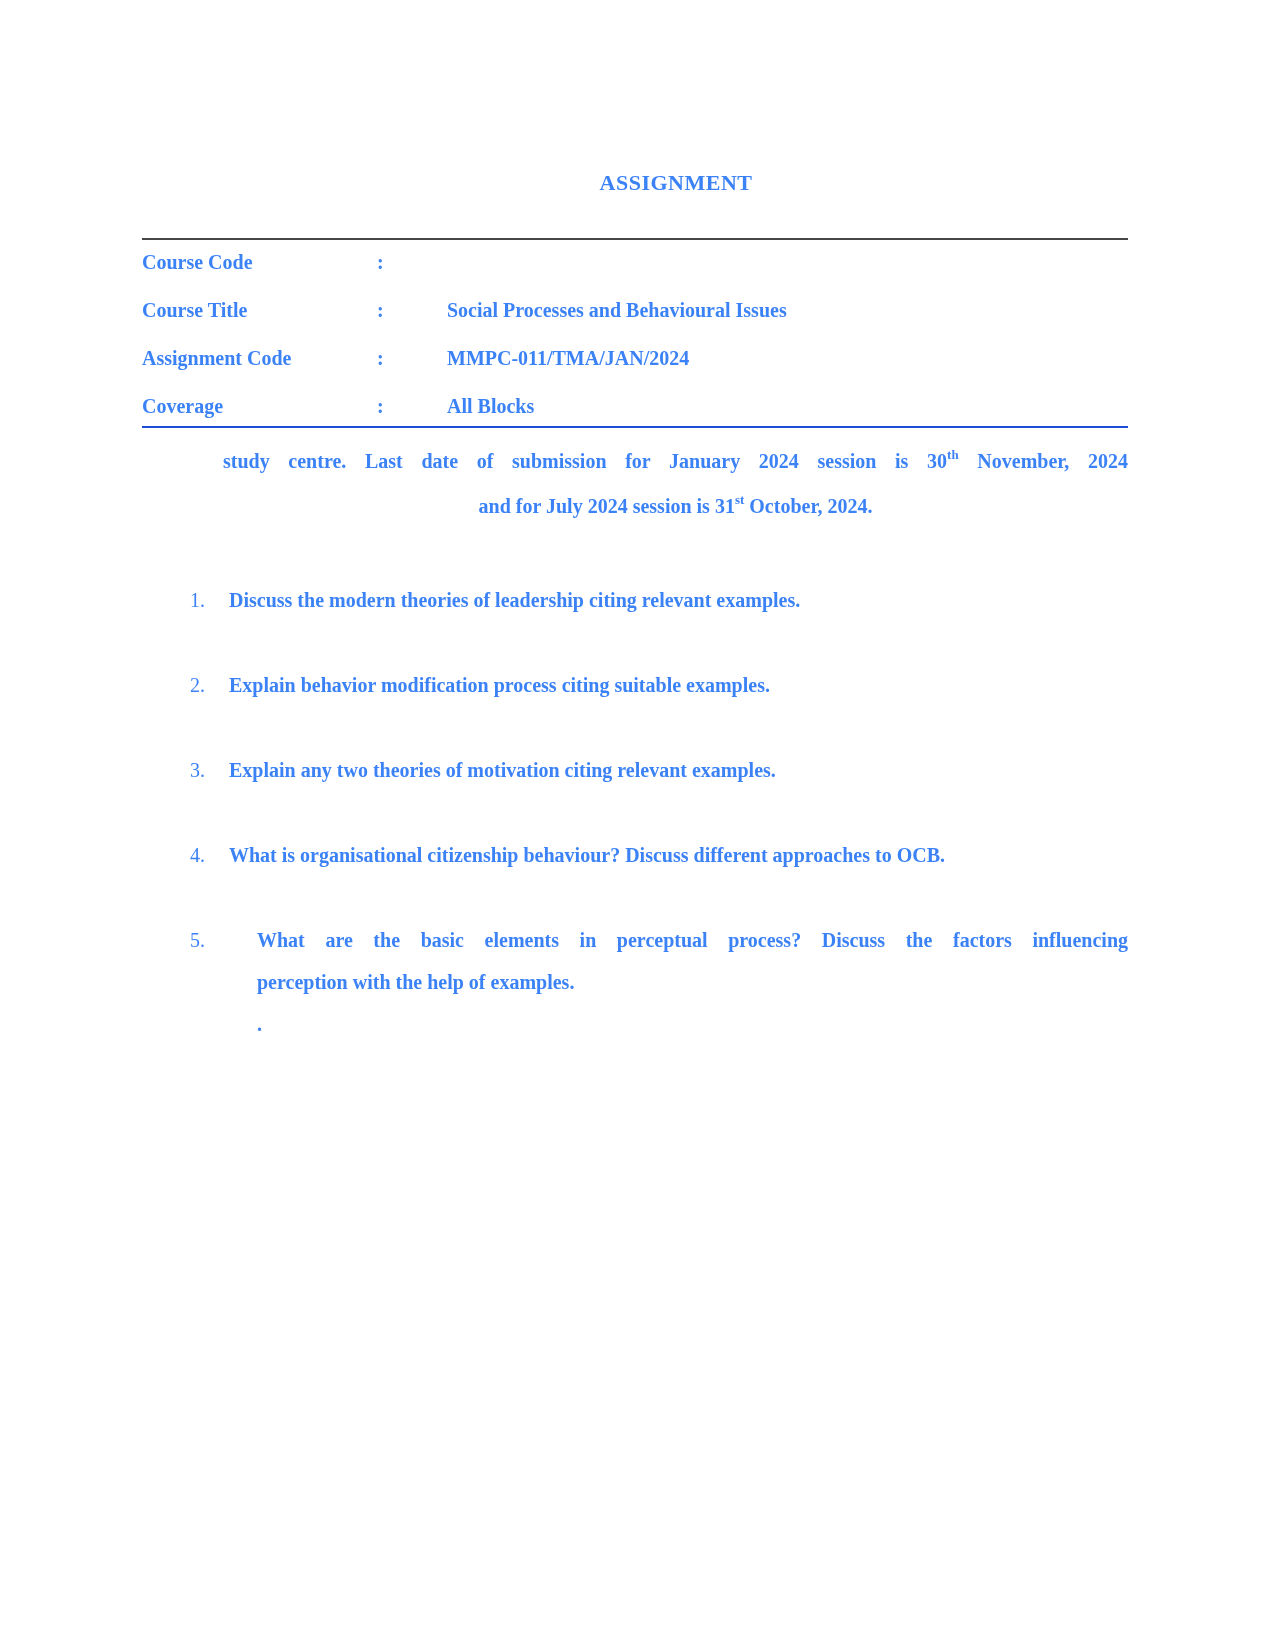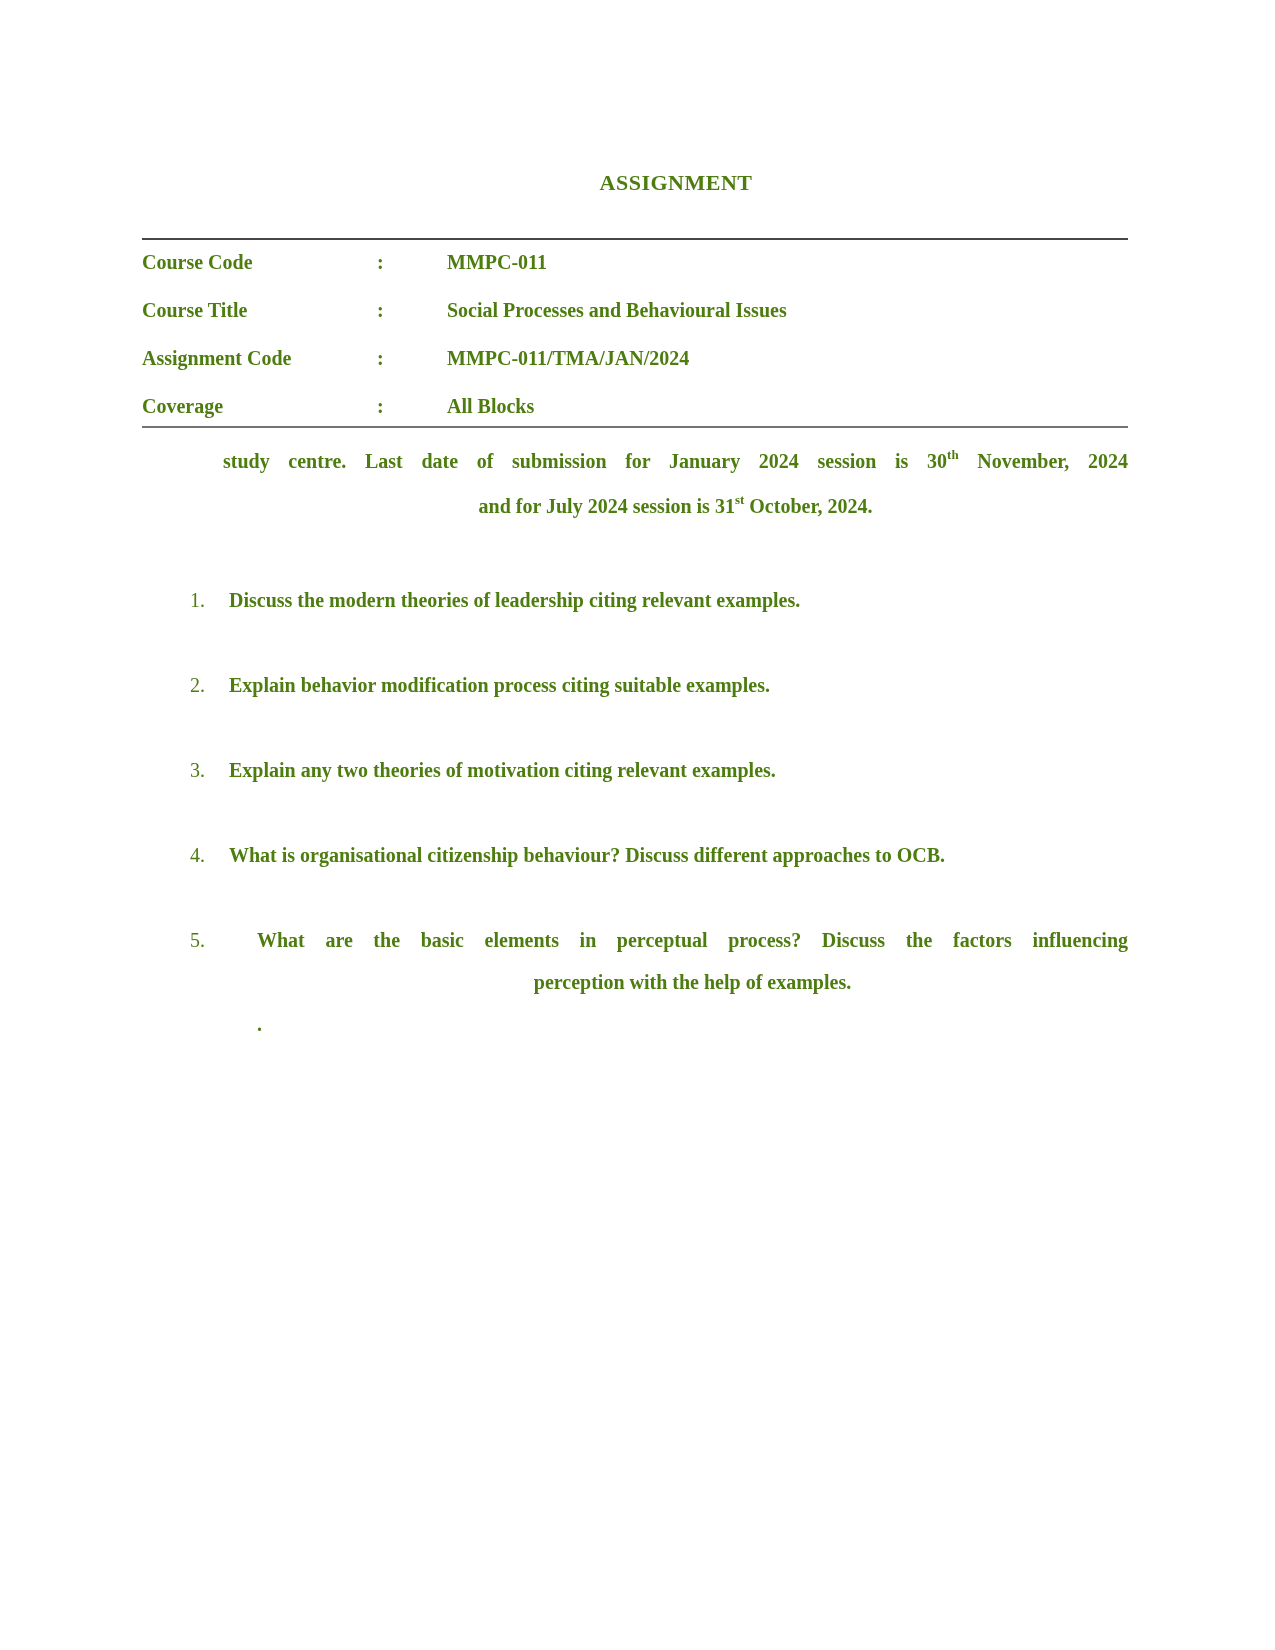--- a/index.html
+++ b/index.html
@@ -6,41 +6,41 @@
     margin: 0;
     padding: 0;
     background: #ffffff;
   }
   .page {
     position: relative;
     width: 1275px;
     height: 1650px;
     background: #ffffff;
     font-family: "Liberation Serif", "DejaVu Serif", serif;
-    color: #4d7c0f;
+    color: #3b82f6;
     overflow: hidden;
   }
   .doc {
     position: absolute;
     left: 142px;
     top: 170px;
     width: 986px;
   }
   .title {
     font-size: 22px;
     font-weight: bold;
     line-height: 26px;
     text-align: center;
     padding-left: 82px; 
     letter-spacing: 0.5px;
   }
   .meta {
     margin-top: 42px;
     border-top: 2px solid #474747;
-    border-bottom: 2px solid #737373;
+    border-bottom: 2px solid #1d4ed8;
     padding: 12px 0 10px 0;
   }
   .meta-row {
     display: grid;
     grid-template-columns: 235px 70px 1fr;
     font-size: 20px;
     font-weight: bold;
     line-height: 20px;
     margin-bottom: 28px;
   }
@@ -91,21 +91,20 @@
 
 <div class="page">
   <div class="doc">
 
     <div class="title">ASSIGNMENT</div>
 
     <div class="meta">
       <div class="meta-row">
         <span>Course Code</span>
         <span>:</span>
-        <span>MMPC-011</span>
       </div>
       <div class="meta-row">
         <span>Course Title</span>
         <span>:</span>
         <span>Social Processes and Behavioural Issues</span>
       </div>
       <div class="meta-row">
         <span>Assignment Code</span>
         <span>:</span>
         <span>MMPC-011/TMA/JAN/2024</span>
@@ -145,21 +144,21 @@
 
       <div class="q">
         <span class="q-num">4.</span>
         <span class="q-text">What is organisational citizenship behaviour? Discuss different approaches to OCB.</span>
       </div>
 
       <div class="q">
         <span class="q-num">5.</span>
         <span class="q-text">
           <span class="q-line jl" style="display:block;">What are the basic elements in perceptual process? Discuss the factors influencing</span>
-          <span class="q-line" style="display:block;text-align:center;">perception with the help of examples.</span>
+          <span class="q-line" style="display:block;">perception with the help of examples.</span>
           <span class="q-line" style="display:block;">.</span>
         </span>
       </div>
 
     </div>
 
   </div>
 </div>
 
 </body></html>

